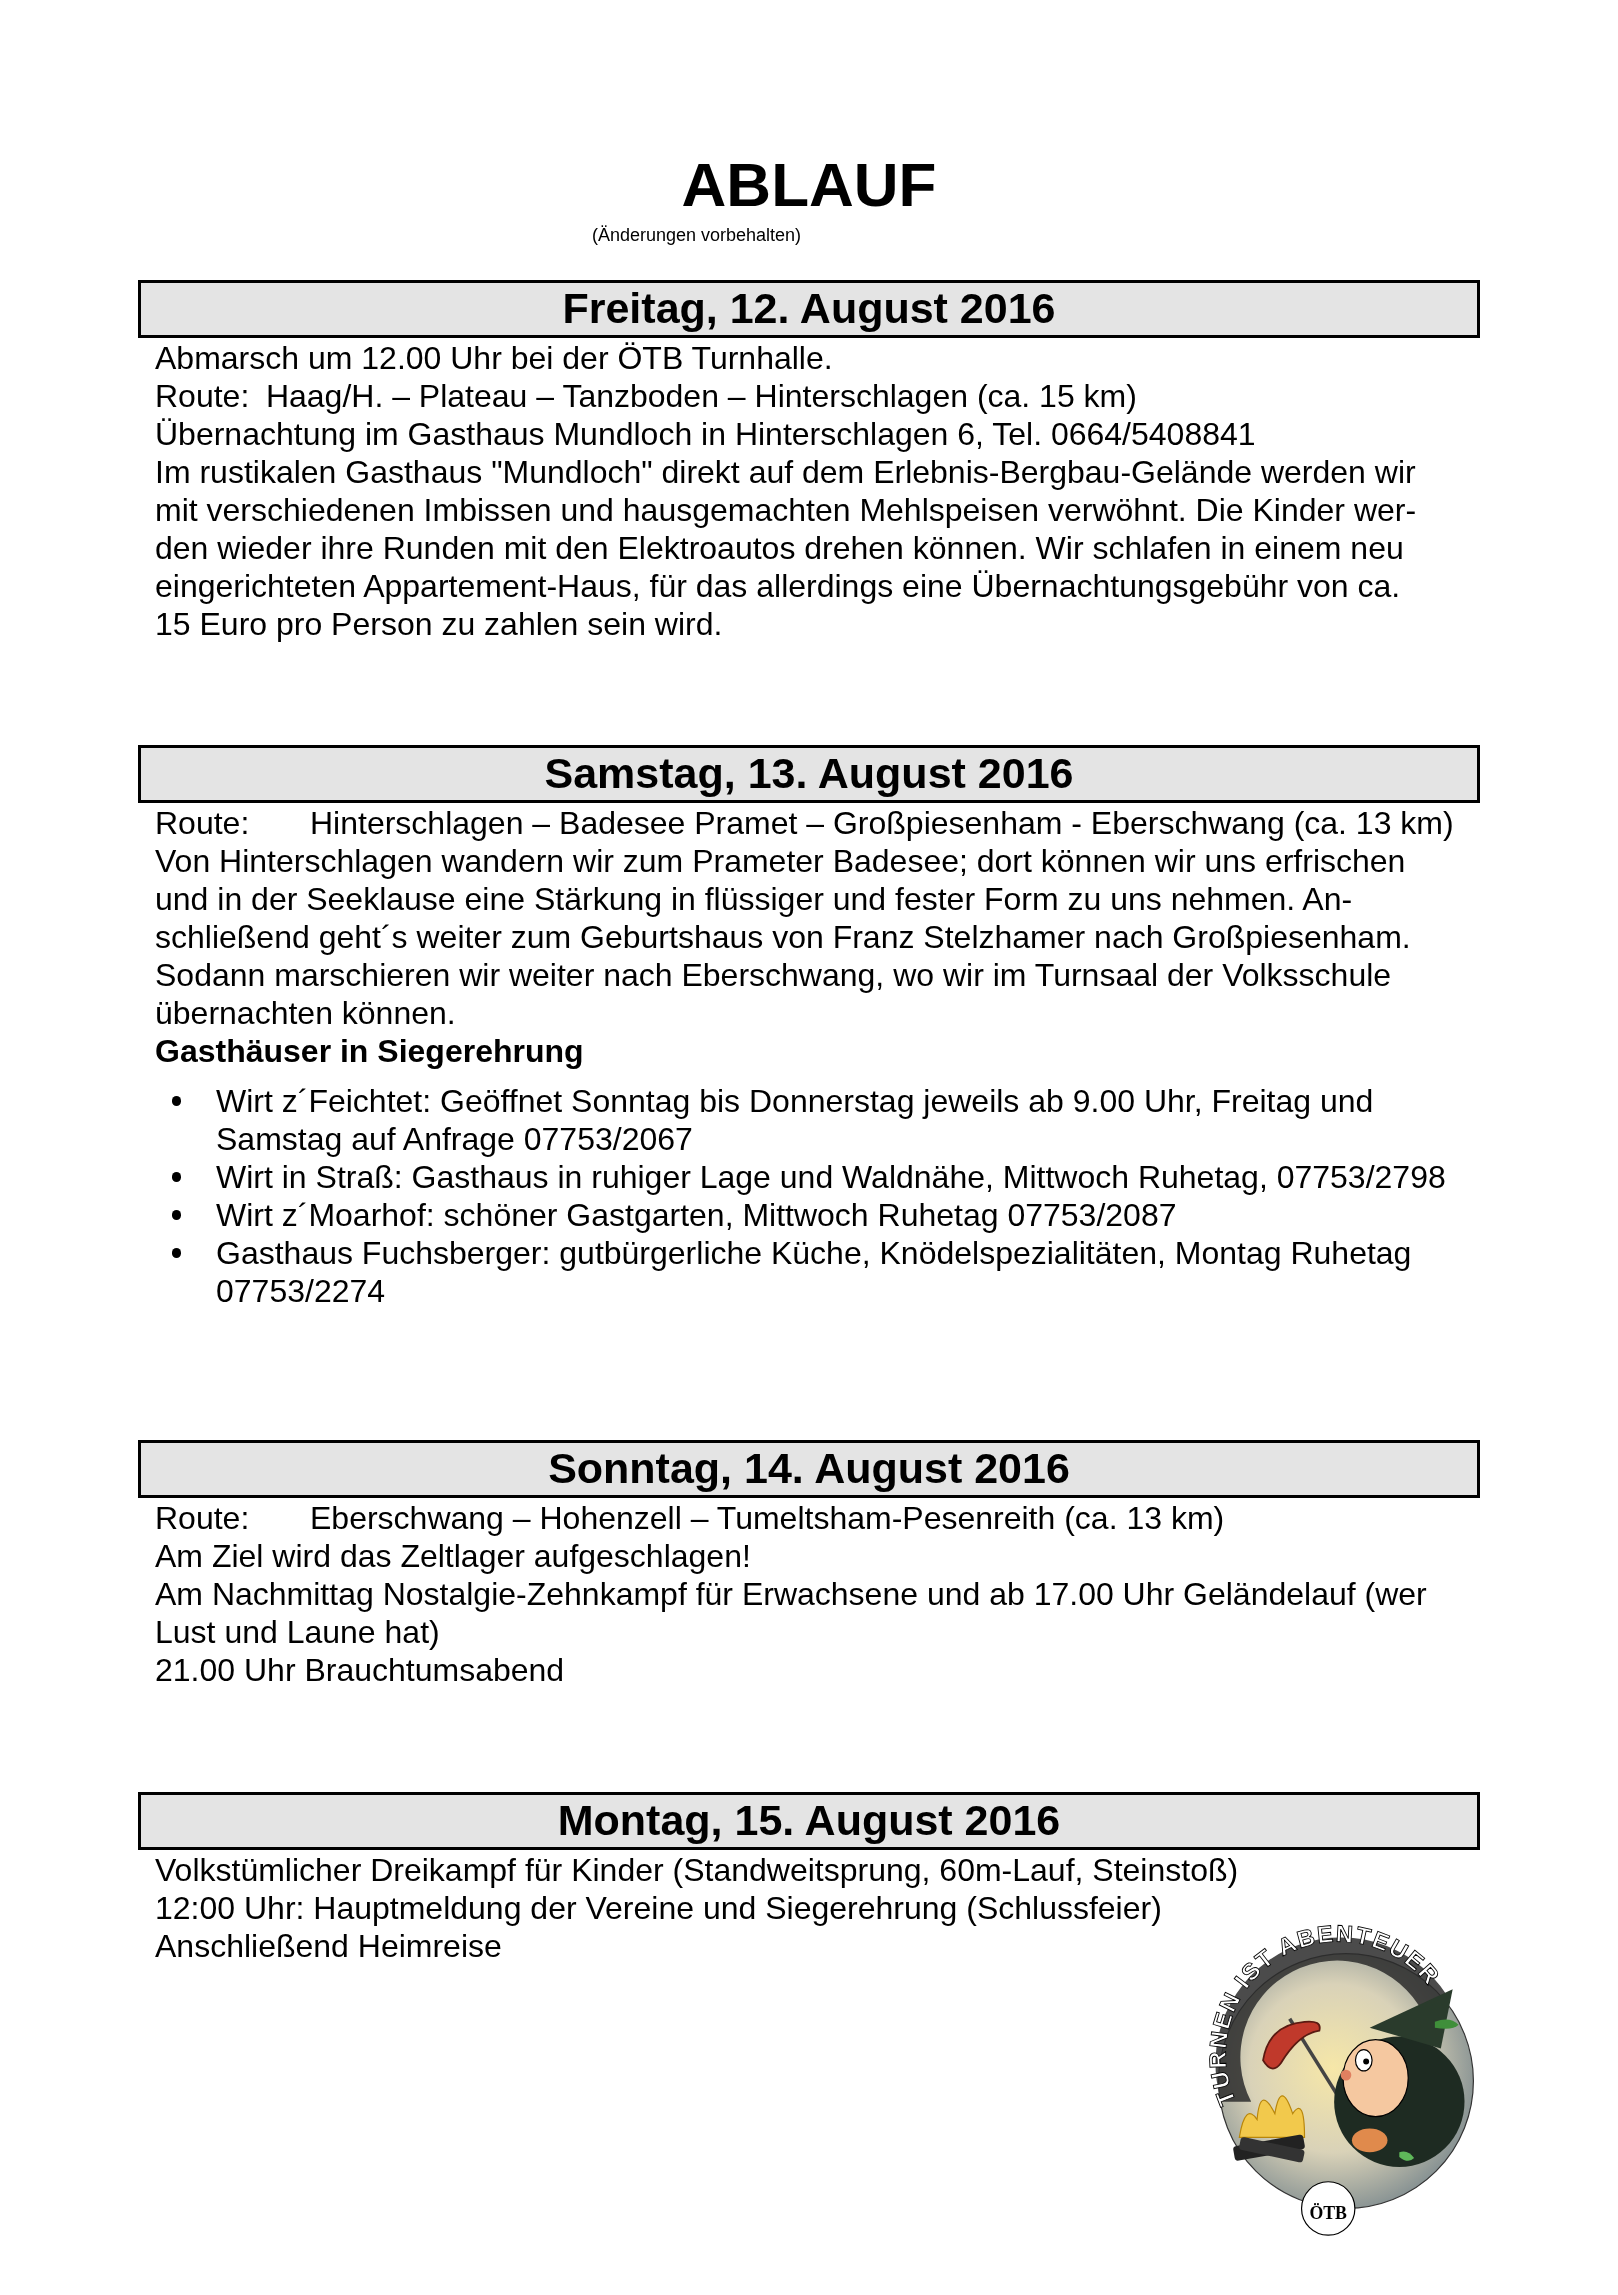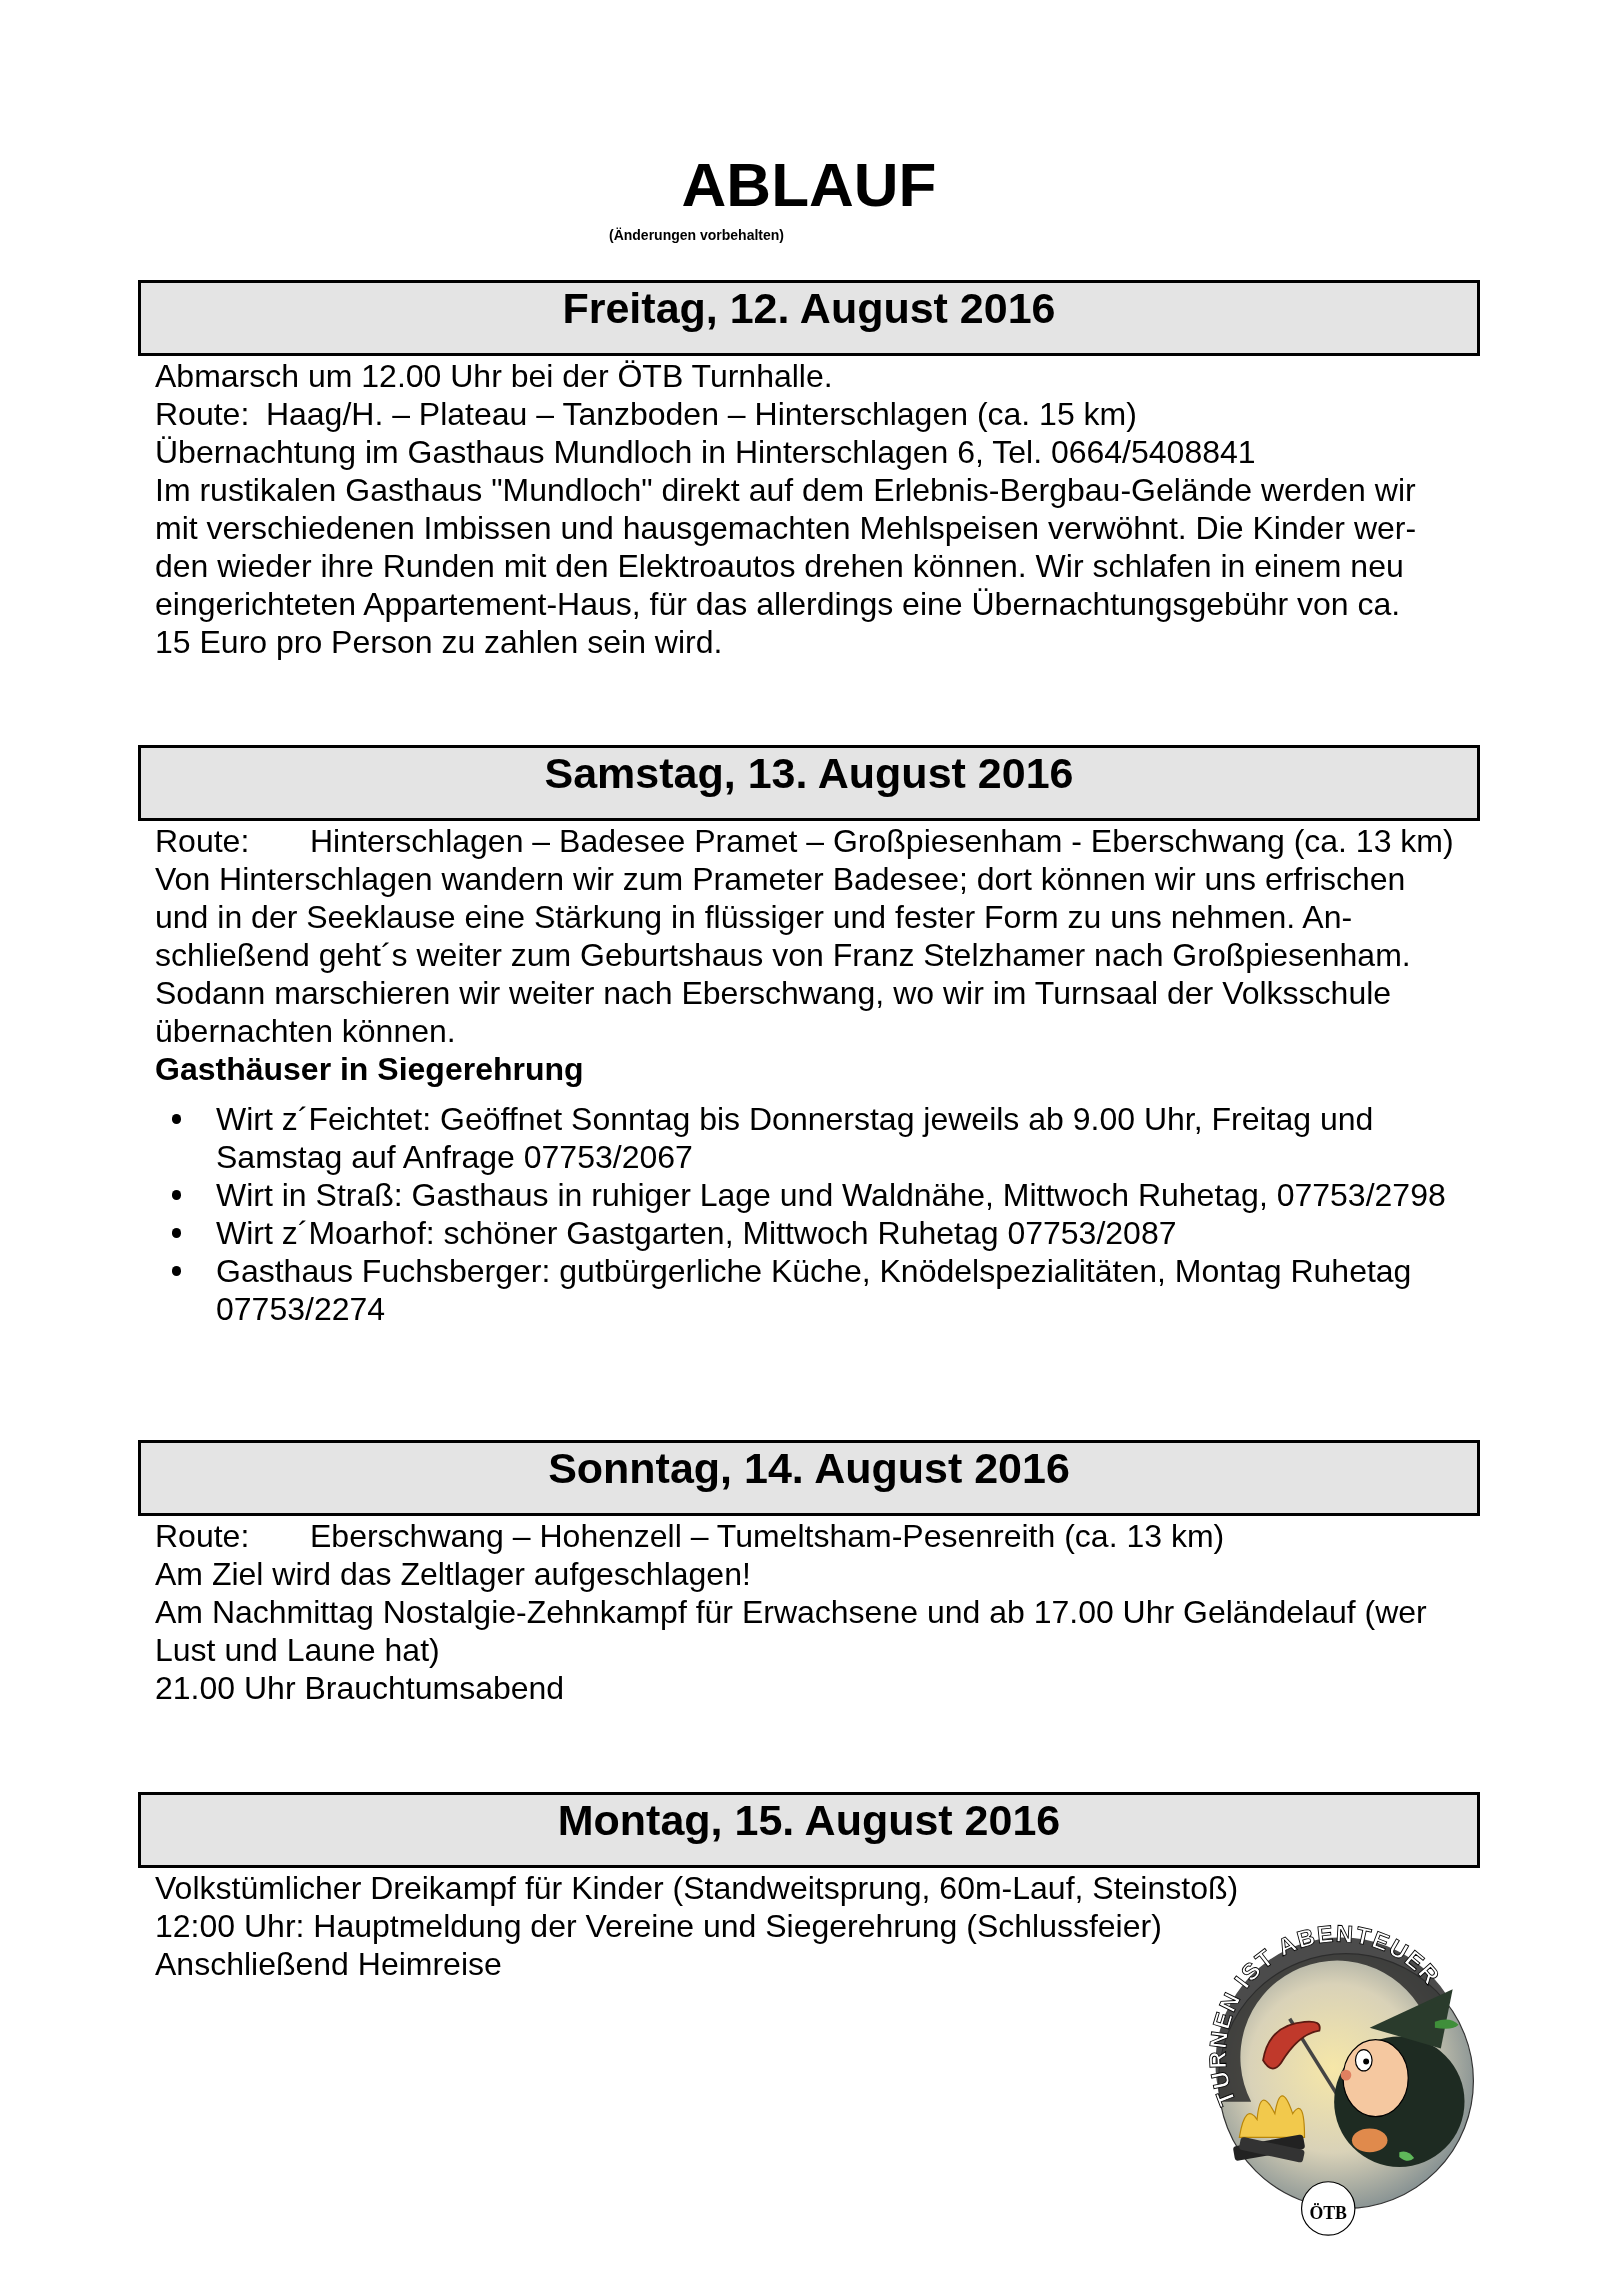--- a/index.html
+++ b/index.html
@@ -6,25 +6,25 @@
     body {
       width: 1618px; height: 2295px; position: relative; overflow: hidden;
       font-family: "Liberation Sans", sans-serif; color: #000;
     }
     .title {
       position: absolute; left: 0; width: 1618px; top: 149px;
       text-align: center; font-weight: bold; font-size: 62px; line-height: 71px;
     }
     .subtitle {
       position: absolute; left: 0; width: 1393px; top: 222px;
-      text-align: center; font-weight: bold; font-size: 14px; line-height: 26px;
+      text-align: center; font-weight: normal; font-size: 18px; line-height: 26px;
     }
     .section { position: absolute; left: 138px; width: 1342px; }
     .day-box {
-      box-sizing: border-box; width: 1342px; height: 76px;
+      box-sizing: border-box; width: 1342px; height: 58px;
       background: #e4e4e4; border: 3px solid #000;
       text-align: center; font-weight: bold; font-size: 43px; line-height: 51px;
     }
     .content { padding-left: 17px; font-size: 32px; line-height: 38px; }
     .line { white-space: nowrap; }
     .bold { font-weight: bold; }
     .route { display: flex; font-weight: normal; }
     .route .rlabel { width: 155px; flex: none; }
     .route.tight .rlabel { width: auto; margin-right: 16.6px; }
     .route .rval { white-space: normal; }

